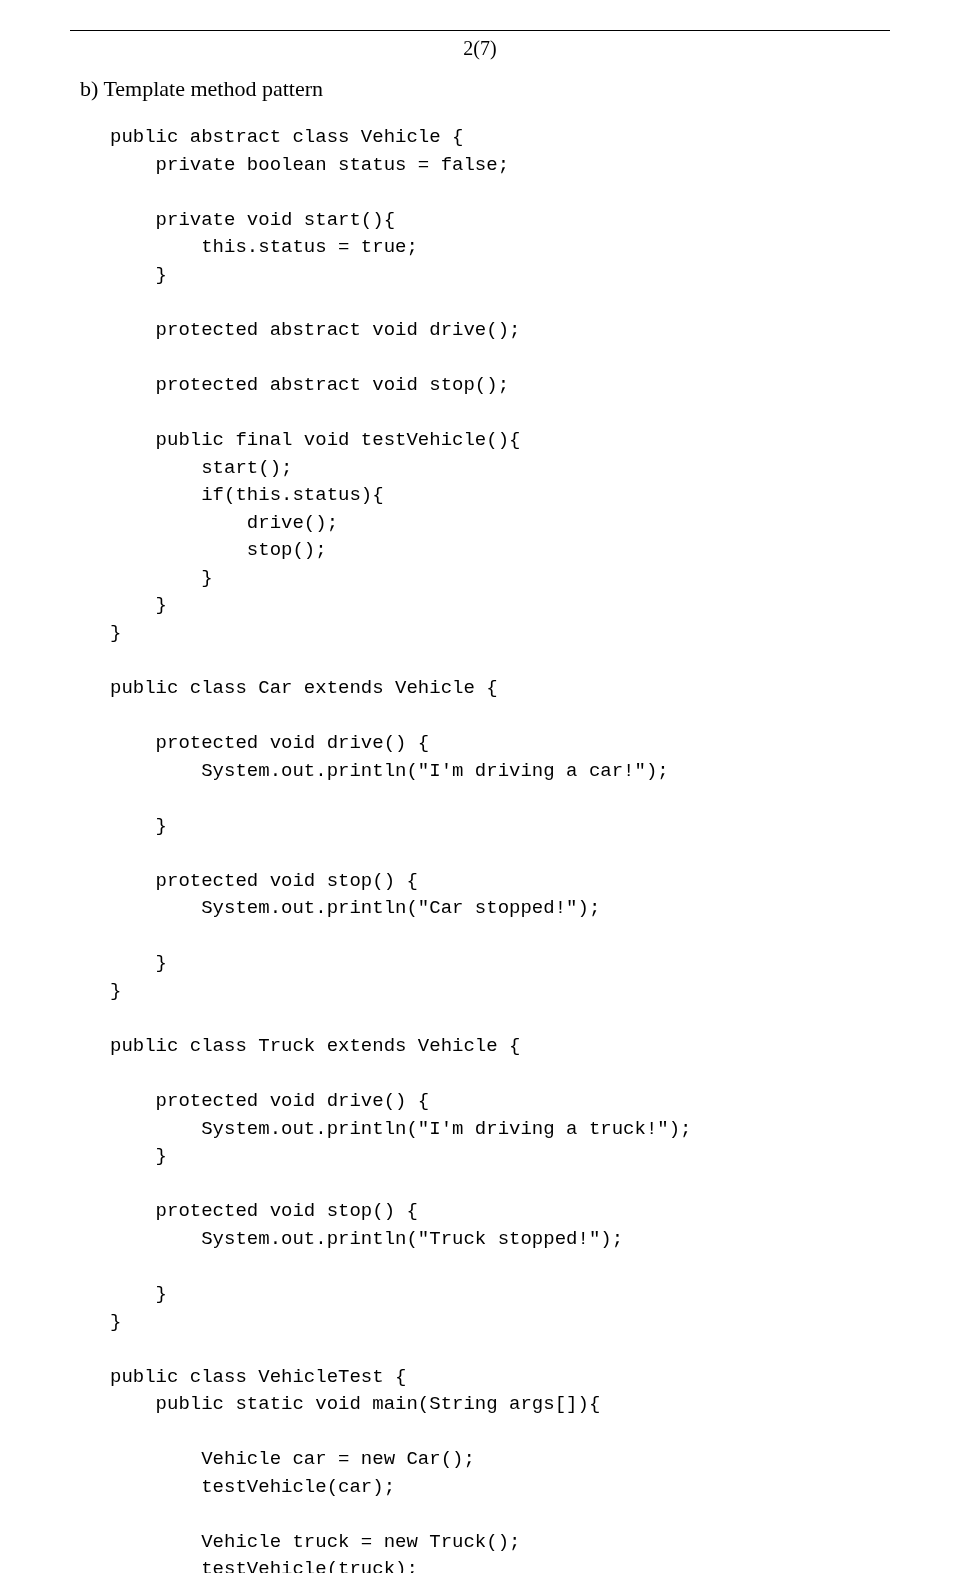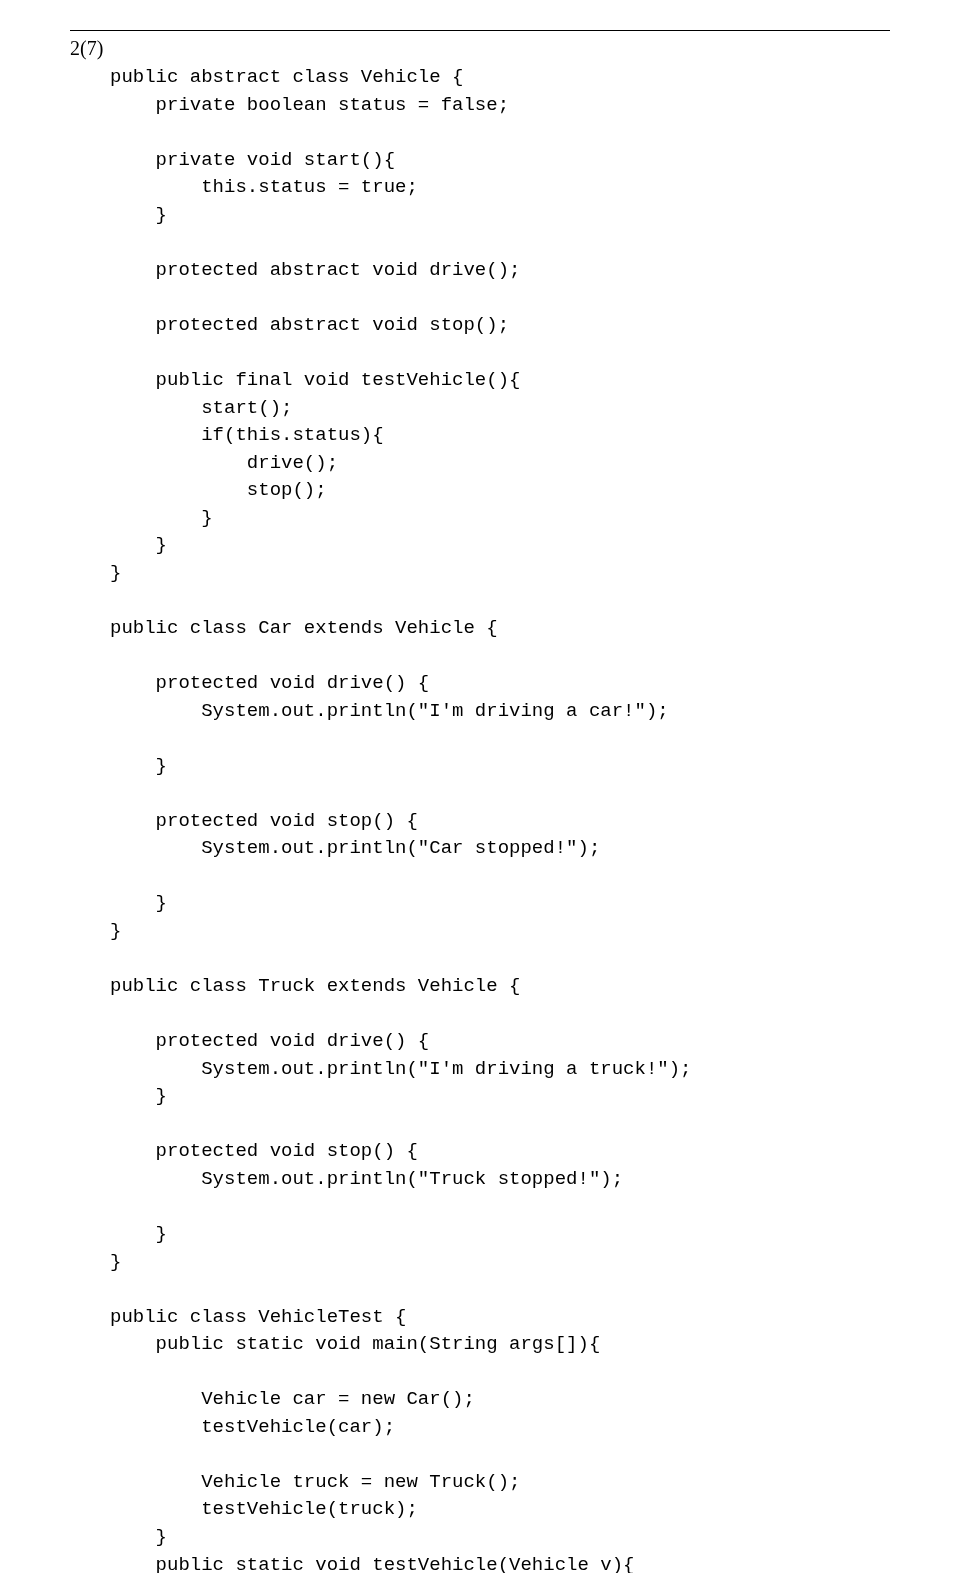--- a/index.html
+++ b/index.html
@@ -15,23 +15,23 @@
     margin: 0 auto;
     box-sizing: border-box;
     padding: 30px 70px 60px 70px;
   }
   .top-rule {
     border-top: 1px solid #000;
     height: 0;
     margin-bottom: 6px;
   }
   .page-number {
-    text-align: left;
+    text-align: center;
     font-size: 20px;
-    margin-bottom: 4px;
+    margin-bottom: 16px;
   }
   .section-label {
     font-size: 22px;
     margin: 0 0 22px 0;
     padding-left: 10px;
   }
   pre.code {
     font-family: 'Courier New', Courier, monospace;
     font-size: 19px;
     line-height: 1.45;
@@ -39,20 +39,21 @@
     margin: 0;
     padding-left: 40px;
   }
 </style>
 </head>
 <body>
 
 <div class="page">
   <div class="top-rule"></div>
   <div class="page-number">2(7)</div>
+  <div class="section-label">b) Template method pattern</div>
   <pre class="code">public abstract class Vehicle {
     private boolean status = false;
 
     private void start(){
         this.status = true;
     }
 
     protected abstract void drive();
 
     protected abstract void stop();

